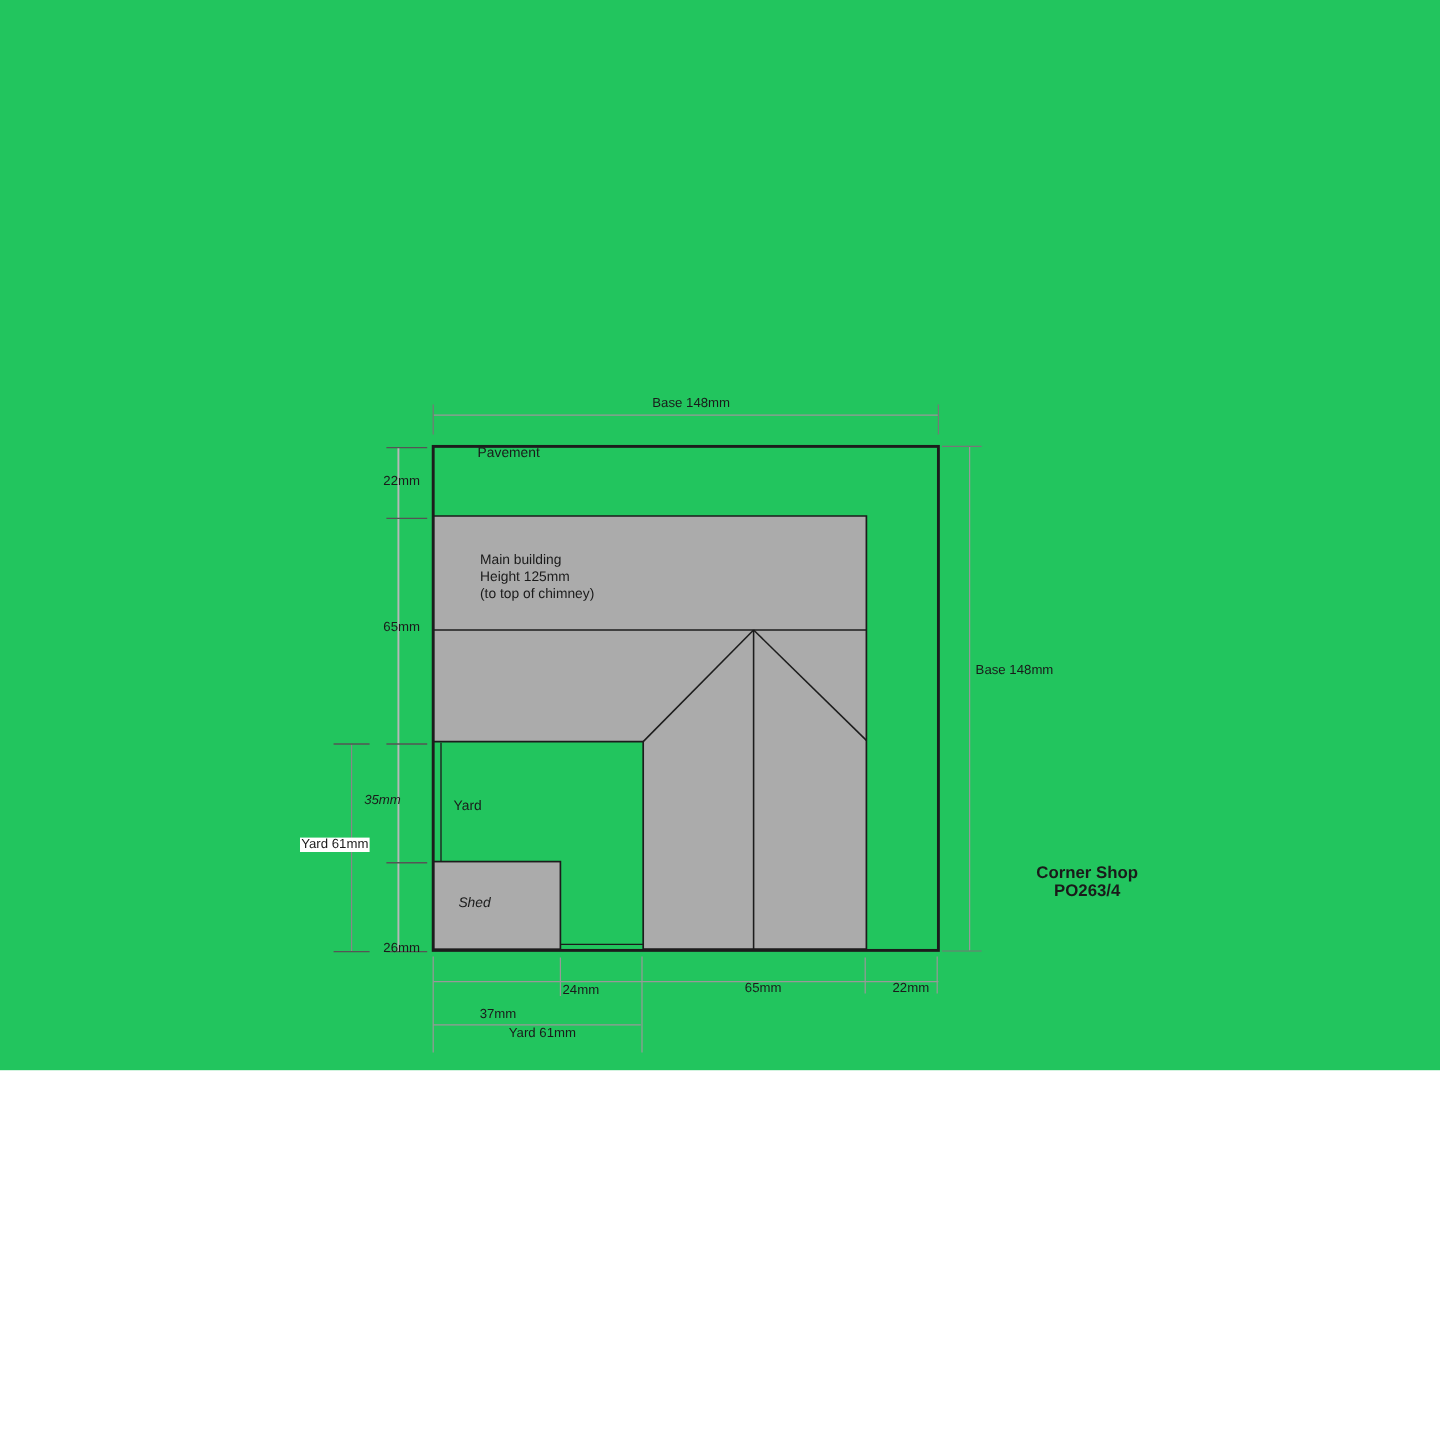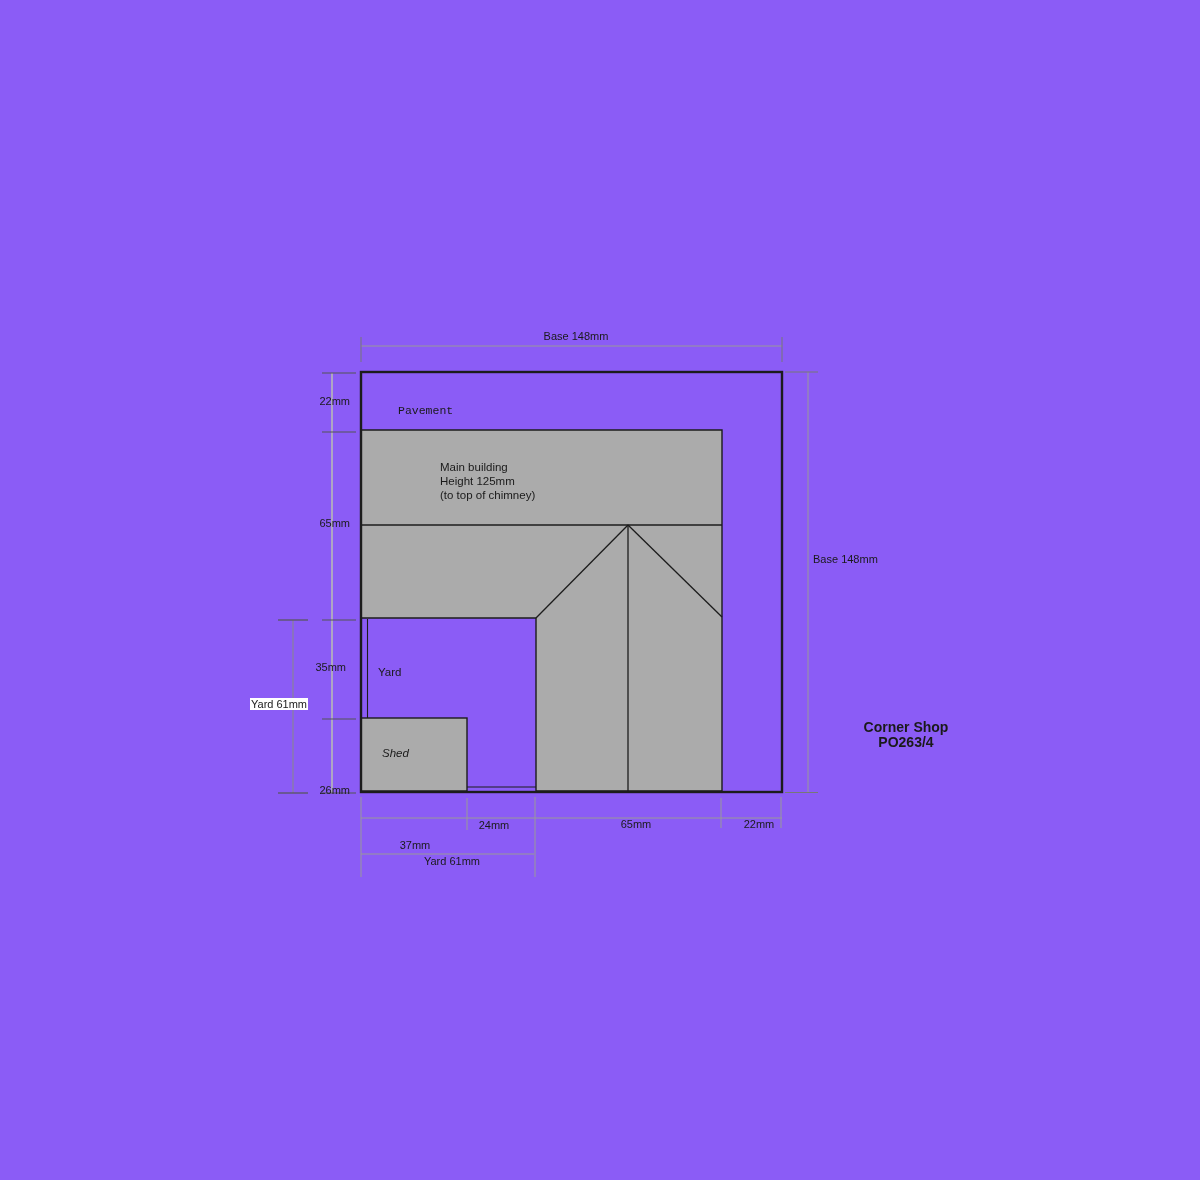--- a/index.html
+++ b/index.html
@@ -3,22 +3,22 @@
 <meta charset="utf-8">
 <style>
   html, body {
     margin: 0;
     padding: 0;
     background: #ffffff;
   }
   .canvas {
     position: relative;
     width: 1200px;
-    height: 1180px;
-    background: #8b5cf6;
+    height: 892px;
+    background: #22c55e;
     font-family: "Liberation Sans", sans-serif;
     color: #1a1a1a;
     overflow: hidden;
   }
   .plan-svg {
     position: absolute;
     left: 0;
     top: 0;
   }
   .lbl {
@@ -101,39 +101,39 @@
   </svg>
 
   <div class="lbl center dim-label" style="left:576px; top:330px;">Base 148mm</div>
 
   <div class="lbl dim-label" style="left:813px; top:553px;">Base 148mm</div>
 
   <div class="lbl right dim-label" style="left:296px; top:395px;">22mm</div>
 
   <div class="lbl right dim-label" style="left:296px; top:517px;">65mm</div>
 
-  <div class="lbl right dim-label" style="left:292px; top:661px;">35mm</div>
+  <div class="lbl right dim-label" style="left:280px; top:661px;font-style:italic;">35mm</div>
 
   <div class="lbl right dim-label" style="left:296px; top:748px;margin-top:36px;">26mm</div>
 
   <div class="lbl dim-label bg-white" style="left:250px; top:698px;">Yard 61mm</div>
 
   <div class="lbl center dim-label" style="left:415px; top:819px;margin-top:20px;">37mm</div>
 
-  <div class="lbl center dim-label" style="left:494px; top:819px;">24mm</div>
+  <div class="lbl center dim-label" style="left:484px; top:819px;">24mm</div>
 
   <div class="lbl center dim-label" style="left:636px; top:818px;">65mm</div>
 
   <div class="lbl center dim-label" style="left:759px; top:818px;">22mm</div>
 
   <div class="lbl center dim-label" style="left:452px; top:855px;">Yard 61mm</div>
 
-  <div class="lbl area-label" style="left:398px; top:405px;font-family:Liberation Mono, monospace;">Pavement</div>
+  <div class="lbl area-label" style="left:398px; top:372px;">Pavement</div>
 
-  <div class="lbl area-label multiline" style="left:400px; top:460px;margin-left:40px;">
+  <div class="lbl area-label multiline" style="left:400px; top:460px;">
     <div>Main building</div>
     <div>Height 125mm</div>
     <div>(to top of chimney)</div>
   </div>
 
   <div class="lbl area-label" style="left:378px; top:666px;">Yard</div>
 
   <div class="lbl area-label" style="left:382px; top:747px;font-style:italic;">Shed</div>
 
   <div class="title-block" style="left:906px; top:720px;">

